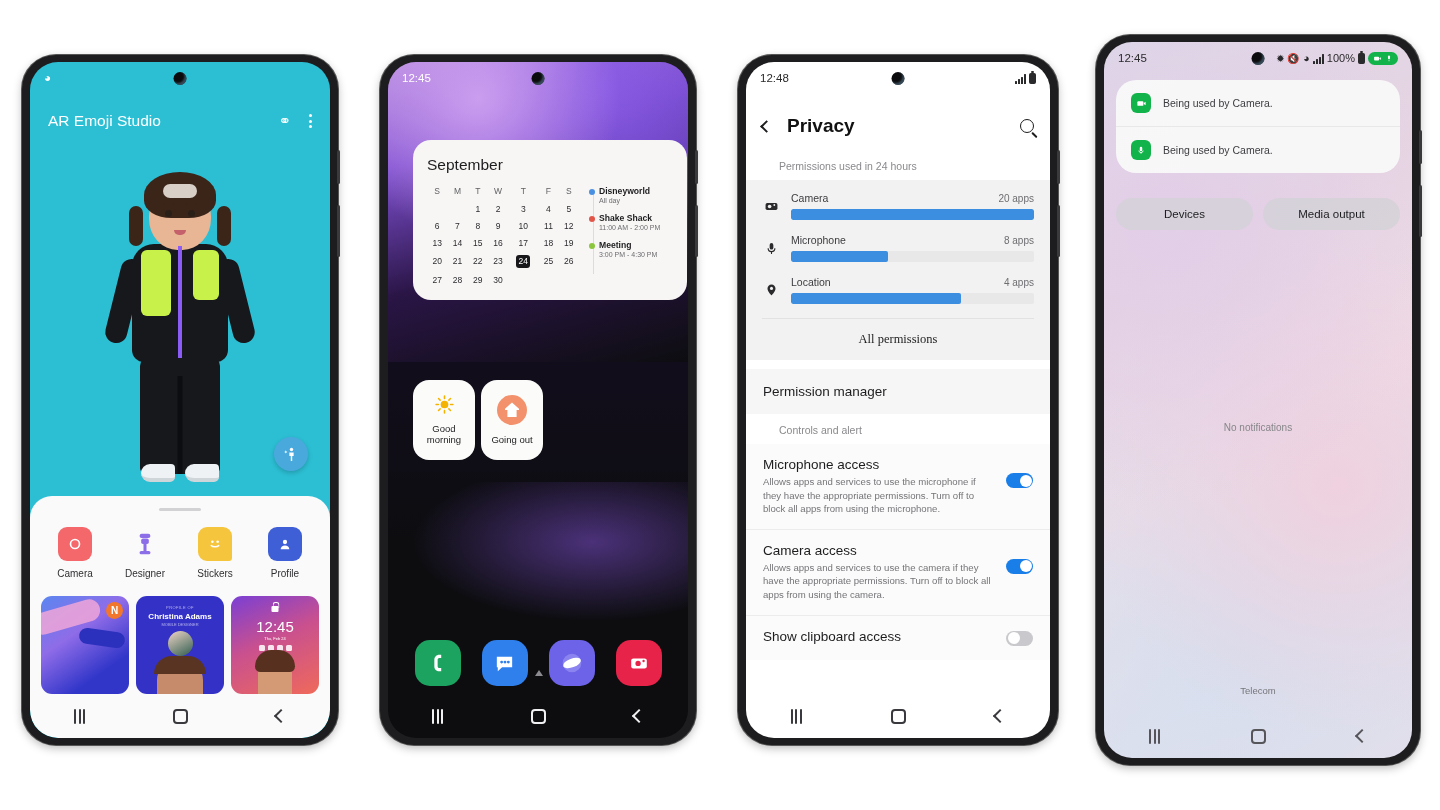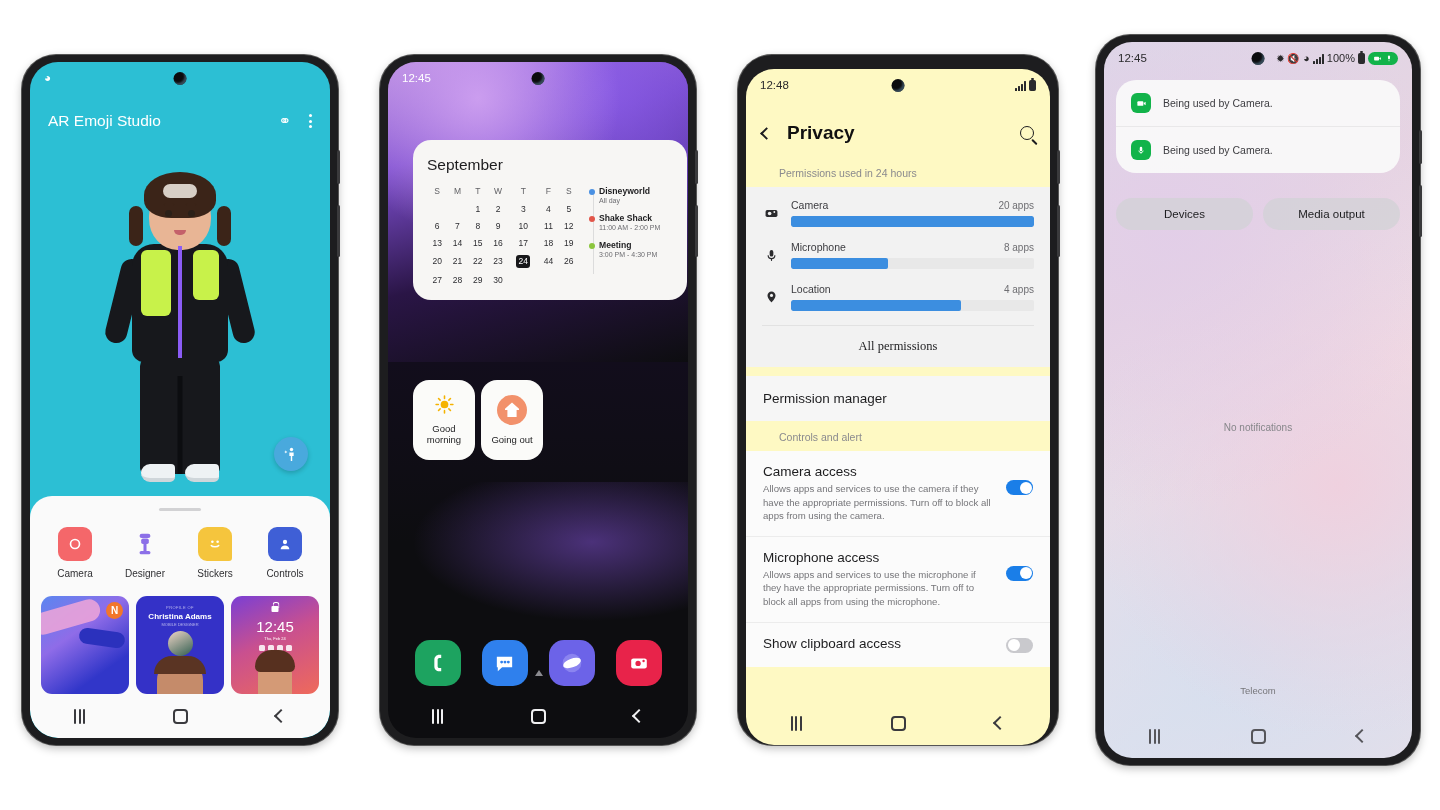--- a/index.html
+++ b/index.html
@@ -216,21 +216,21 @@
   .w-bar i { display:block; height:100%; background: linear-gradient(90deg,#5ddba0,#00c853); }
   .pg-dots { position: absolute; left:0; right:0; top: 608px; display:flex; justify-content:center; gap:9px; z-index:20;}
   .pg-dots .d { width:6px;height:6px;border-radius:50%;background:#8b8b90;}
   .pg-dots .h { width:8px;height:6px;background:#8b8b90; clip-path: polygon(50% 0,100% 100%,0 100%);border-radius:0;}
   .pg-dots .m { width:8px;height:2px;background:#8b8b90; border-radius:1px; margin-top:2px;}
   .dock { position:absolute; left:0; right:0; bottom: 52px; display:flex; justify-content:space-around; padding:0 16px; z-index:20;}
   .dk { width: 46px; height: 46px; border-radius: 15px; display:flex;align-items:center;justify-content:center; }
 
   
   #p3 { left: 738px; top: 55px; width: 320px; height: 690px; }
-  #p3 .screen { background: #fef9c3; margin-top: 7px; }
+  #p3 .screen { background: #ffffff; }
   #p3 .statusbar { color: #2a2a2c; }
   .pv-head { position:absolute; top: 40px; left:0; right:0; height: 48px; display:flex; align-items:center; padding: 0 16px; z-index: 20;}
   .pv-back { width:9px;height:9px;border-left:2px solid #1d1d1f;border-bottom:2px solid #1d1d1f;transform:rotate(45deg);margin-right:16px;}
   .pv-title { font-size: 19px; font-weight: bold; color: #111; flex:1;}
   .mag { width:14px;height:14px;border:1.8px solid #1d1d1f;border-radius:50%;position:relative;}
   .mag::after{content:"";position:absolute;right:-5px;bottom:-4px;width:7px;height:1.8px;background:#1d1d1f;transform:rotate(45deg);border-radius:1px;}
   .pv-scroll { position:absolute; top: 88px; left:0; right:0; bottom: 44px; overflow:hidden;}
   .pv-sec-lb { font-size: 10.5px; color: #8a8a8e; padding: 10px 33px 8px; }
   .pv-card { background:#f2f2f2; margin: 0 0 9px; padding: 12px 16px 0; }
   .perm { display:flex; align-items:center; gap: 11px; margin-bottom: 14px;}
@@ -366,21 +366,21 @@
             </div>
             <div class="app-lb">Stickers</div>
           </div>
           <div class="app">
             <div class="app-ic" style="background:#3F5FD6">
               <svg width="16" height="16" viewBox="0 0 24 24" fill="#fff">
                   <circle cx="12" cy="9" r="3.2"></circle>
                   <path d="M5.5 20c0-3.6 2.9-5.6 6.5-5.6s6.5 2 6.5 5.6z"></path>
                 </svg>
             </div>
-            <div class="app-lb">Controls</div>
+            <div class="app-lb">Profile</div>
           </div>
         </div>
 
         <div class="thumbs">
           <div class="th th1">
             <div class="badge-n">N</div>
           </div>
           <div class="th th2">
             <div class="th2-kick">PROFILE OF</div>
             <div class="th2-nm">Christina Adams</div>
@@ -470,21 +470,21 @@
                     <td class="">17</td>
                     <td class="">18</td>
                     <td class="">19</td>
                   </tr>
                   <tr>
                     <td class="">20</td>
                     <td class="">21</td>
                     <td class="">22</td>
                     <td class="">23</td>
                     <td class="sel"><span>24</span></td>
-                    <td class="">44</td>
+                    <td class="">25</td>
                     <td class="">26</td>
                   </tr>
                   <tr>
                     <td class="">27</td>
                     <td class="">28</td>
                     <td class="">29</td>
                     <td class="">30</td>
                     <td class=""></td>
                     <td class=""></td>
                     <td class=""></td>
@@ -670,32 +670,32 @@
         </div>
 
         <div class="pv-item">
           <div class="pv-item-t">Permission manager</div>
         </div>
 
         <div class="pv-sec-lb">Controls and alert</div>
 
         <div class="pv-toggle-row">
           <div class="tx">
+            <div class="pv-tt">Microphone access</div>
+            <div class="pv-td">Allows apps and services to use the microphone if they have the appropriate permissions. Turn off to block all apps from using the microphone.</div>
+          </div>
+          <span class="tgl on">
+              <i></i>
+            </span>
+        </div>
+
+        <div class="pv-toggle-row">
+          <div class="tx">
             <div class="pv-tt">Camera access</div>
             <div class="pv-td">Allows apps and services to use the camera if they have the appropriate permissions. Turn off to block all apps from using the camera.</div>
-          </div>
-          <span class="tgl on">
-              <i></i>
-            </span>
-        </div>
-
-        <div class="pv-toggle-row">
-          <div class="tx">
-            <div class="pv-tt">Microphone access</div>
-            <div class="pv-td">Allows apps and services to use the microphone if they have the appropriate permissions. Turn off to block all apps from using the microphone.</div>
           </div>
           <span class="tgl on">
               <i></i>
             </span>
         </div>
 
         <div class="pv-toggle-row" style="border-bottom:none">
           <div class="tx">
             <div class="pv-tt">Show clipboard access</div>
           </div>

